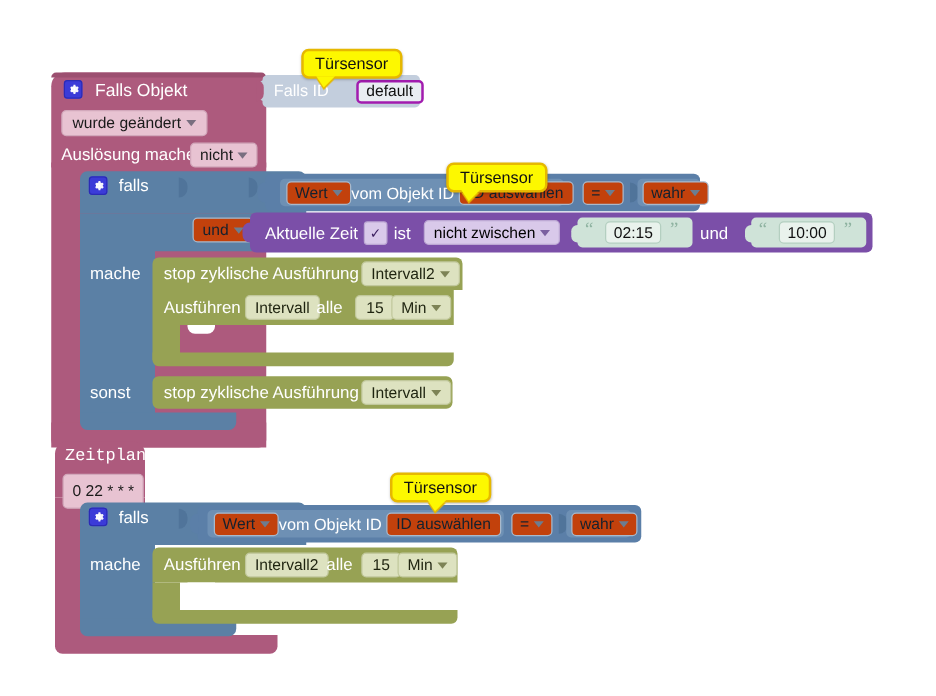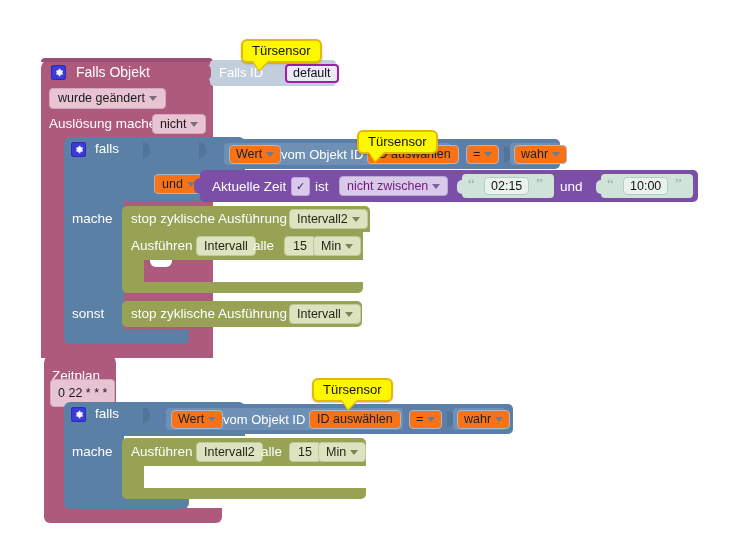--- a/index.html
+++ b/index.html
@@ -46,23 +46,23 @@
   .fld{
     display:inline-flex;align-items:center;justify-content:center;
     box-sizing:border-box;
     border-radius:4px;
     font-size:12.5px;line-height:1;
     padding:3px 6px;
     white-space:nowrap;
     vertical-align:middle;
   }
   .fld-pink{background:#e8c3d2;color:#1a1a1a;border:1px solid #d2a8bb;}
-  .fld-blue{background:#f97316;color:#15212e;border:1px solid #a9b9cb;}
+  .fld-blue{background:#c2410c;color:#15212e;border:1px solid #a9b9cb;}
   .fld-olive{background:#dde2c0;color:#1f2410;border:1px solid #c1c89c;}
-  .fld-purple{background:#d9c9ea;color:#701a75;border:1px solid #bda8d4;}
+  .fld-purple{background:#d9c9ea;color:#000000;border:1px solid #bda8d4;}
 
   .caret{
     display:inline-block;margin-left:4px;
     width:0;height:0;
     border-left:4px solid transparent;border-right:4px solid transparent;
     border-top:5px solid #7a6f80;
   }
   .caret-b{border-top-color:#6c7d90;}
   .caret-o{border-top-color:#7d8356;}
   .caret-p{border-top-color:#7b5fa0;}
@@ -236,21 +236,21 @@
 <div class="abs lbl" style="left:131px;top:306px;">stop zyklische Ausführung</div>
 <div class="abs fld fld-olive" style="left:289px;top:304px;height:20px;padding:3px 7px;">
   <span>Intervall</span>
   <i class="caret caret-o"></i>
 </div>
 
 <div class="blk c-pink" style="left:44px;top:353px;width:72px;height:45px;border-radius:10px 10px 0 0;"></div>
 <div class="blk c-pink" style="left:44px;top:398px;width:72px;height:110px;"></div>
 <div class="blk c-pink" style="left:44px;top:508px;width:178px;height:15px;border-radius:0 0 6px 6px;"></div>
 
-<div class="abs lbl" style="left:52px;top:368px;">Zeitplan</div>
+<div class="abs lbl" style="left:52px;top:358px;font-family:Liberation Mono, monospace;">Zeitplan</div>
 <div class="abs fld fld-pink" style="left:50px;top:379px;height:20px;padding:13px 7px;font-family:'Liberation Sans',sans-serif;">0 22 * * *</div>
 
 <div class="blk c-blue" style="left:64px;top:402px;width:181px;height:34px;border-radius:6px 6px 0 0;"></div>
 <div class="blk c-blue" style="left:64px;top:436px;width:60px;height:68px;"></div>
 <div class="blk c-blue" style="left:64px;top:495px;width:125px;height:14px;border-radius:0 0 6px 6px;"></div>
 
 <div class="abs" style="left:71px;top:406px;">
   <span class="gear">
     <svg width="11" height="11" viewBox="0 0 24 24" fill="#fff">
       <path d="M12 8.2a3.8 3.8 0 100 7.6 3.8 3.8 0 000-7.6zm0 5.6a1.8 1.8 0 110-3.6 1.8 1.8 0 010 3.6z"></path>

